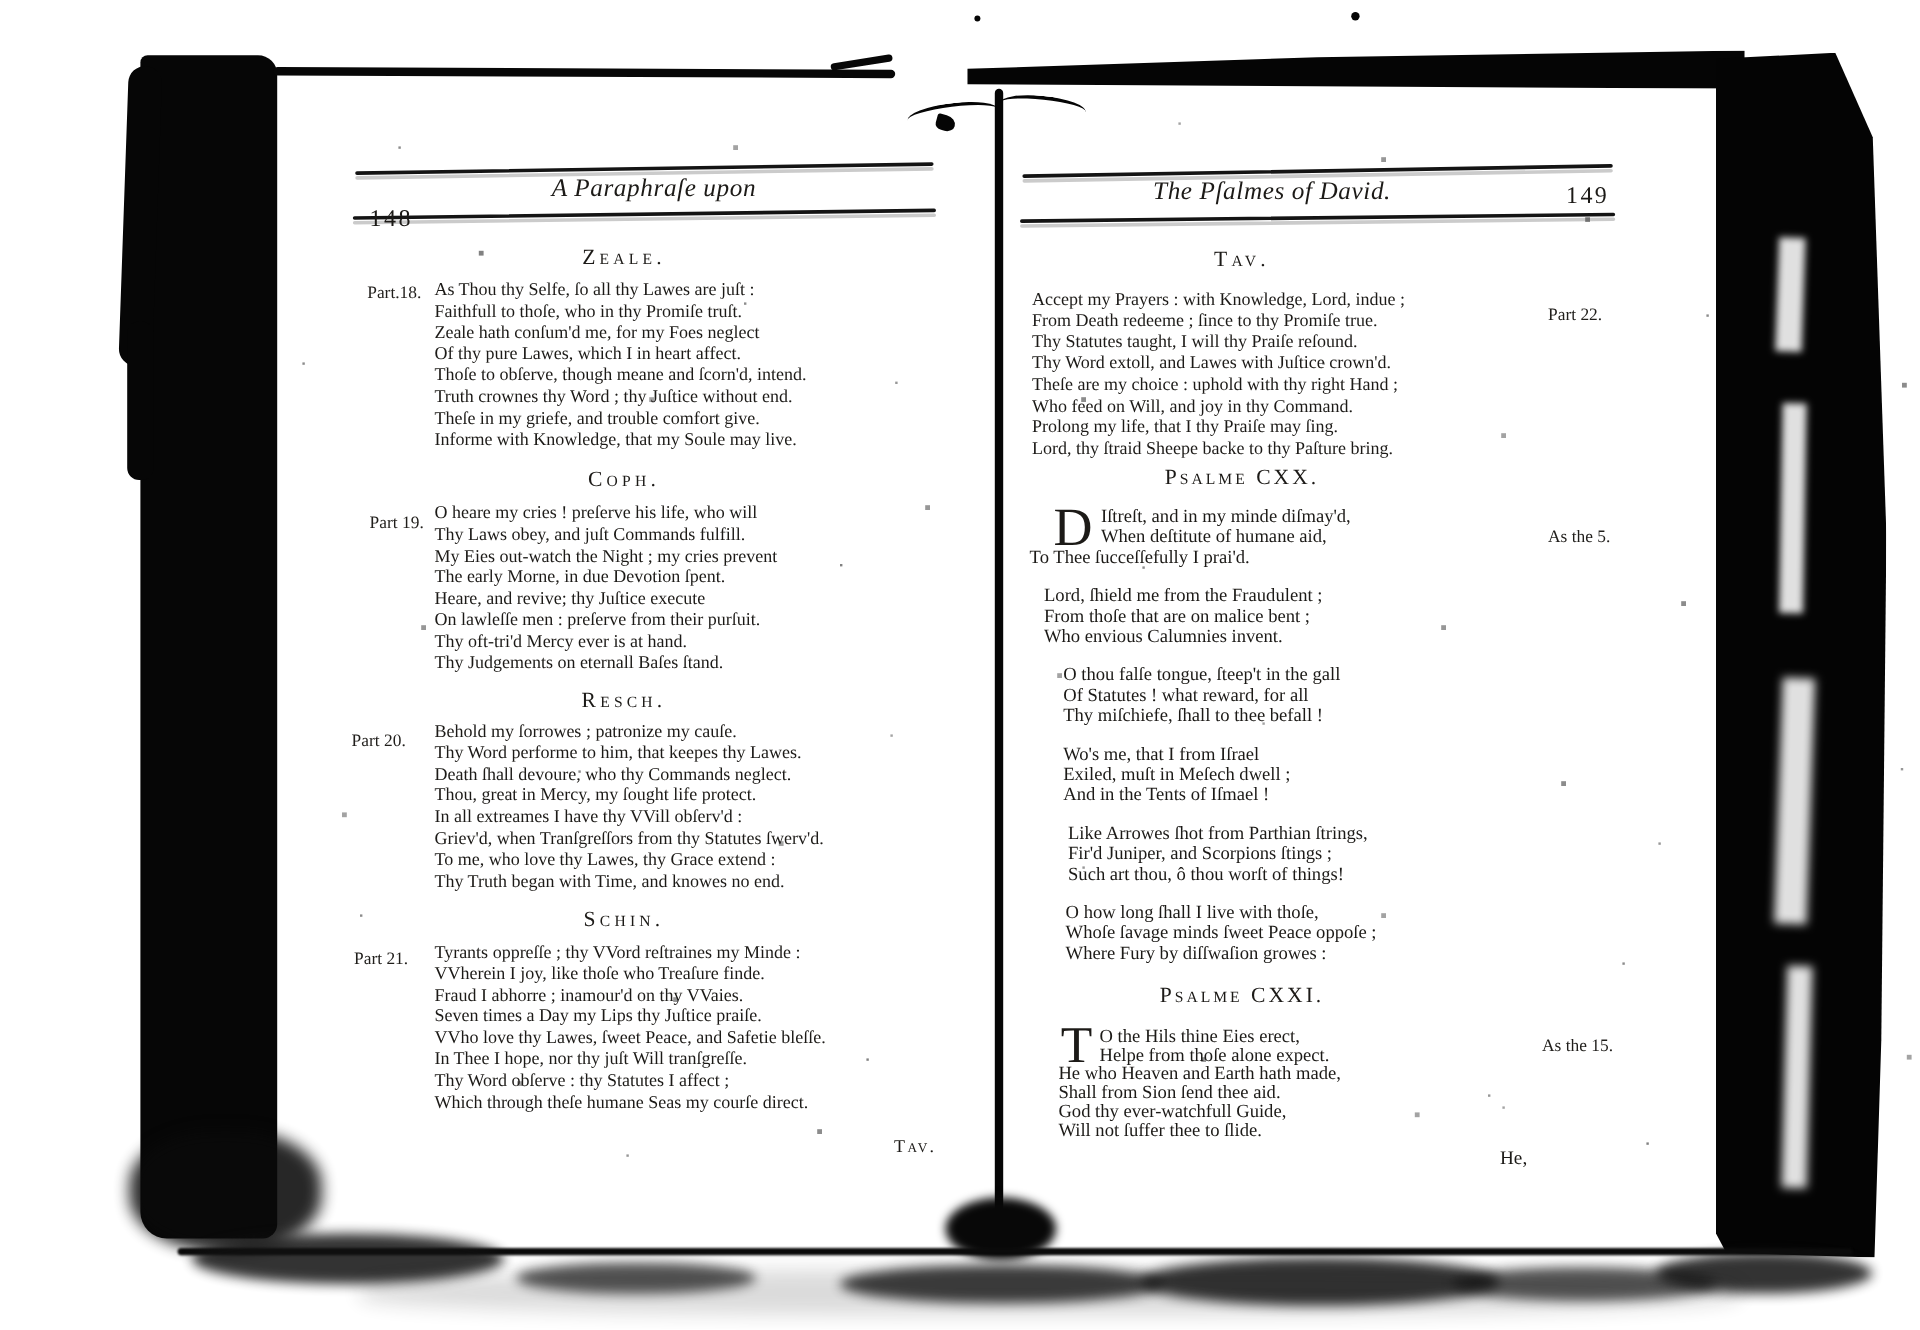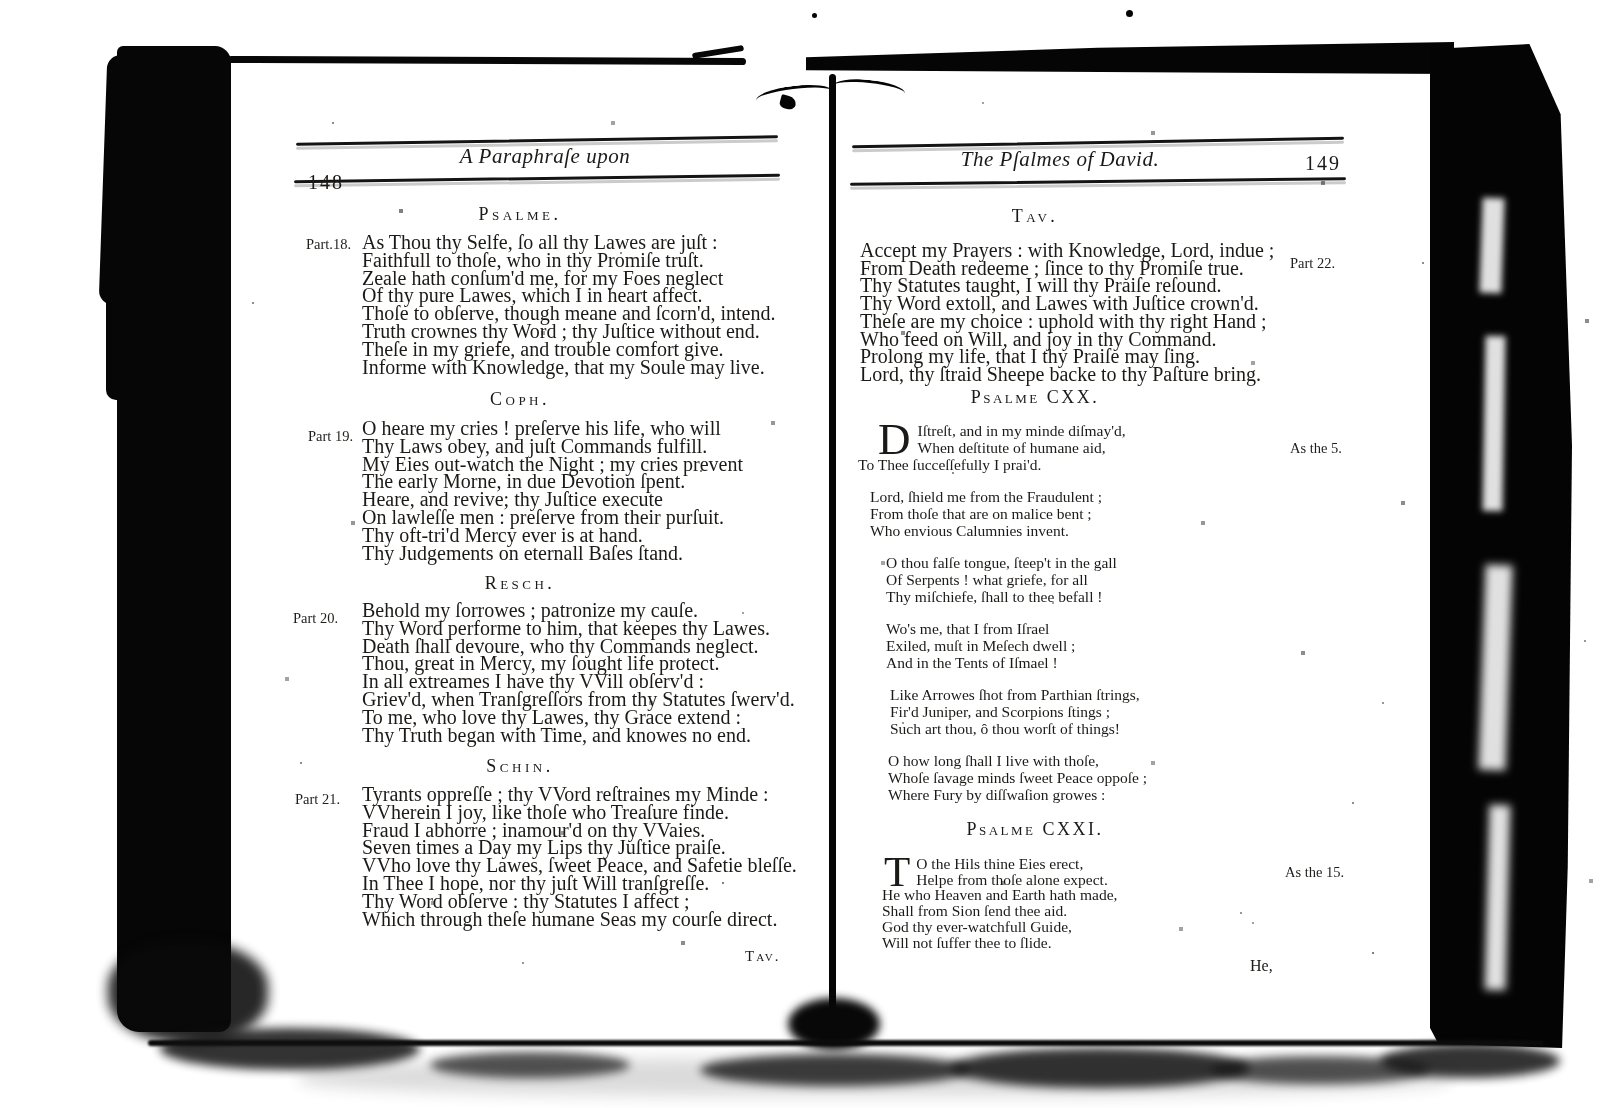--- a/index.html
+++ b/index.html
@@ -63,21 +63,21 @@
   
   .rule{height:3px;background:#141414;border-radius:2px;box-shadow:0 4px 0 rgba(20,20,20,.22);}
   .rule-l1{left:296px;top:139px;width:482px;transform:rotate(-0.9deg);}
   .rule-l2{left:294px;top:177px;width:486px;transform:rotate(-0.75deg);}
   .rule-r1{left:852px;top:141px;width:492px;transform:rotate(-1deg);}
   .rule-r2{left:850px;top:180px;width:496px;transform:rotate(-0.65deg);}
   .folio{font-size:20px;letter-spacing:2px;}
   .runhead{font-style:italic;font-size:21px;text-align:center;letter-spacing:.5px;white-space:nowrap;}
   .sechead{font-variant:small-caps;font-size:18px;letter-spacing:3.5px;text-align:center;white-space:nowrap;}
   .margin-note{font-size:14.5px;white-space:nowrap;color:#201e1b;}
-  .verse{font-size:20px;}
+  .verse{font-size:15px;}
   .verse .vl{white-space:nowrap;}
   .verse-l{line-height:17.8px;}
   .verse-r{line-height:17.7px;}
   .stanzas{font-size:15.5px;line-height:17px;}
   .stanza{margin-bottom:15px;}
   .stanza .vl{white-space:nowrap;}
   .psalm121{font-size:15.5px;line-height:15.7px;}
   .psalm121 .vl{white-space:nowrap;}
   .dropcap{float:left;font-size:45px;line-height:34px;height:34px;margin:0 7px 0 20px;}
   .dropcap-t{float:left;font-size:43px;line-height:31px;height:31px;margin:0 6px 0 2px;}
@@ -116,21 +116,21 @@
 <div class="abs dot2"></div>
 <div class="abs speck speck-l"></div>
 <div class="abs speck speck-r"></div>
 
 <div>
   <div class="abs rule rule-l1"></div>
   <div class="abs rule rule-l2"></div>
   <div class="abs folio" style="left:308px;top:134px;margin-top:37px;">148</div>
   <div class="abs runhead" style="left:420px;top:144px;width:250px;">A Paraphraſe upon</div>
 
-  <div class="abs sechead" style="left:380px;top:204px;width:280px;">Psalme.</div>
+  <div class="abs sechead" style="left:380px;top:204px;width:280px;">Zeale.</div>
   <div class="abs margin-note" style="left:306px;top:236px;">Part.18.</div>
   <div class="abs verse verse-l" style="left:362px;top:234px;">
     <div class="vl">As Thou thy Selfe, ſo all thy Lawes are juſt :</div>
     <div class="vl">Faithfull to thoſe, who in thy Promiſe truſt.</div>
     <div class="vl">Zeale hath conſum'd me, for my Foes neglect</div>
     <div class="vl">Of thy pure Lawes, which I in heart affect.</div>
     <div class="vl">Thoſe to obſerve, though meane and ſcorn'd, intend.</div>
     <div class="vl">Truth crownes thy Word ;  thy Juſtice without end.</div>
     <div class="vl">Theſe in my griefe, and trouble comfort give.</div>
     <div class="vl">Informe with Knowledge, that my Soule may live.</div>
@@ -206,21 +206,21 @@
       <div class="vl">When deſtitute of  humane aid,</div>
       <div class="vl">To Thee ſucceſſefully I prai'd.</div>
     </div>
     <div class="stanza" style="padding-left:12px;">
       <div class="vl">Lord, ſhield me from the Fraudulent ;</div>
       <div class="vl">From thoſe that are on malice bent  ;</div>
       <div class="vl">Who envious Calumnies invent.</div>
     </div>
     <div class="stanza" style="padding-left:28px;">
       <div class="vl">O thou falſe tongue,  ſteep't in the gall</div>
-      <div class="vl">Of Serpents ! what griefe,  for all</div>
+      <div class="vl">Of Statutes ! what reward,  for all</div>
       <div class="vl">Thy miſchiefe, ſhall to thee befall !</div>
     </div>
     <div class="stanza" style="padding-left:28px;">
       <div class="vl">Wo's me,  that I from Iſrael</div>
       <div class="vl">Exiled, muſt in Meſech dwell ;</div>
       <div class="vl">And in the Tents of  Iſmael !</div>
     </div>
     <div class="stanza" style="padding-left:32px;">
       <div class="vl">Like Arrowes ſhot  from Parthian  ſtrings,</div>
       <div class="vl">Fir'd Juniper, and  Scorpions ſtings ;</div>

